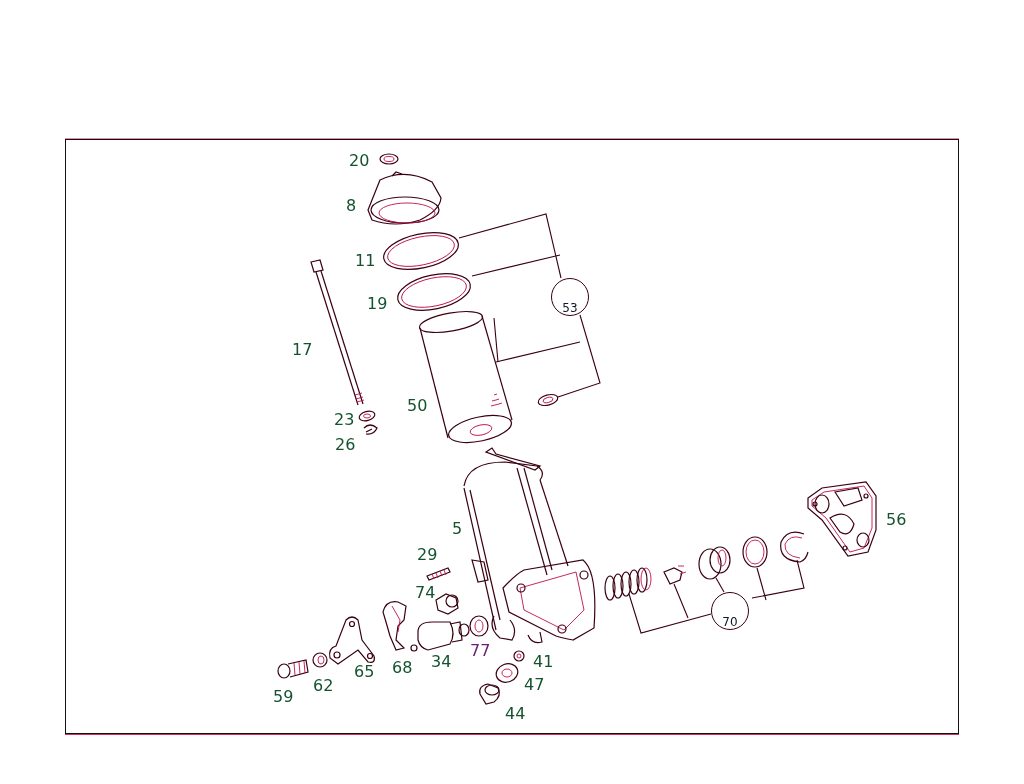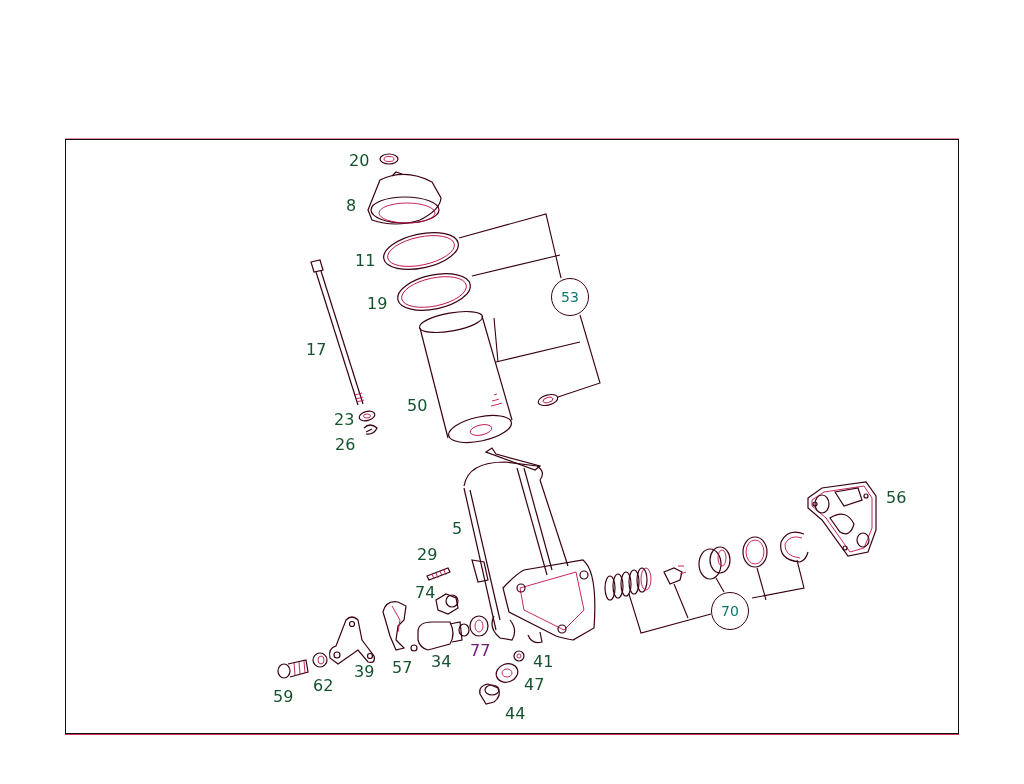--- a/index.html
+++ b/index.html
@@ -10,22 +10,22 @@
            box-shadow: 0 -1px 0 #e88aa0, 0 1px 0 #d0305a; }
   #drawing { position: absolute; left: 0; top: 0; width: 1024px; height: 784px; }
   .ln { fill: none; stroke: #3a0010; stroke-width: 1.2; }
   .lnr { fill: none; stroke: #c0104a; stroke-width: 0.9; }
   .lead { fill: none; stroke: #3a0010; stroke-width: 1.1; }
   .part-label { position: absolute; font-size: 16px; color: #14532d; line-height: 1;
                 cursor: pointer; white-space: nowrap; }
   .part-label.red { color: #701a75; }
   .callout { position: absolute; width: 38px; height: 38px; border-radius: 50%;
              border: 1.3px solid #3a0010; background: #fff; box-sizing: border-box;
-             display: flex; align-items: center; justify-content: center;
-             font-size: 14px; color: #0f766e; cursor: pointer; }
+             display: flex; align-items: flex-end; justify-content: center;
+             font-size: 12px; color: #0f172a; cursor: pointer; }
 </style>
 </head>
 <body>
 
 <div id="frame"></div>
 
 <svg id="drawing" viewBox="0 0 1024 784" xmlns="http://www.w3.org/2000/svg">
 
   <g>
     <ellipse class="ln" cx="389" cy="159" rx="9" ry="5"></ellipse>
@@ -207,32 +207,32 @@
     <circle class="ln" cx="866" cy="496" r="2"></circle>
     <circle class="ln" cx="845" cy="548" r="2"></circle>
   </g>
 </svg>
 
 <div id="labels">
   <span class="part-label" style="left:349px;top:153px">20</span>
   <span class="part-label" style="left:346px;top:198px">8</span>
   <span class="part-label" style="left:355px;top:253px">11</span>
   <span class="part-label" style="left:367px;top:296px">19</span>
-  <span class="part-label" style="left:306px;top:342px">17</span>
+  <span class="part-label" style="left:292px;top:342px">17</span>
   <span class="part-label" style="left:407px;top:398px">50</span>
   <span class="part-label" style="left:334px;top:412px">23</span>
   <span class="part-label" style="left:335px;top:437px">26</span>
   <span class="part-label" style="left:452px;top:521px">5</span>
   <span class="part-label" style="left:417px;top:547px">29</span>
   <span class="part-label" style="left:415px;top:585px">74</span>
-  <span class="part-label" style="left:886px;top:490px">56</span>
+  <span class="part-label" style="left:886px;top:512px">56</span>
   <span class="part-label" style="left:273px;top:689px">59</span>
   <span class="part-label" style="left:313px;top:678px">62</span>
-  <span class="part-label" style="left:354px;top:664px">39</span>
-  <span class="part-label" style="left:392px;top:660px">57</span>
+  <span class="part-label" style="left:354px;top:664px">65</span>
+  <span class="part-label" style="left:392px;top:660px">68</span>
   <span class="part-label" style="left:431px;top:654px">34</span>
   <span class="part-label red" style="left:470px;top:643px">77</span>
   <span class="part-label" style="left:533px;top:654px">41</span>
   <span class="part-label" style="left:524px;top:677px">47</span>
   <span class="part-label" style="left:505px;top:706px">44</span>
 </div>
 
 <div class="callout" style="left:551px;top:278px">
   <span>53</span>
 </div>

